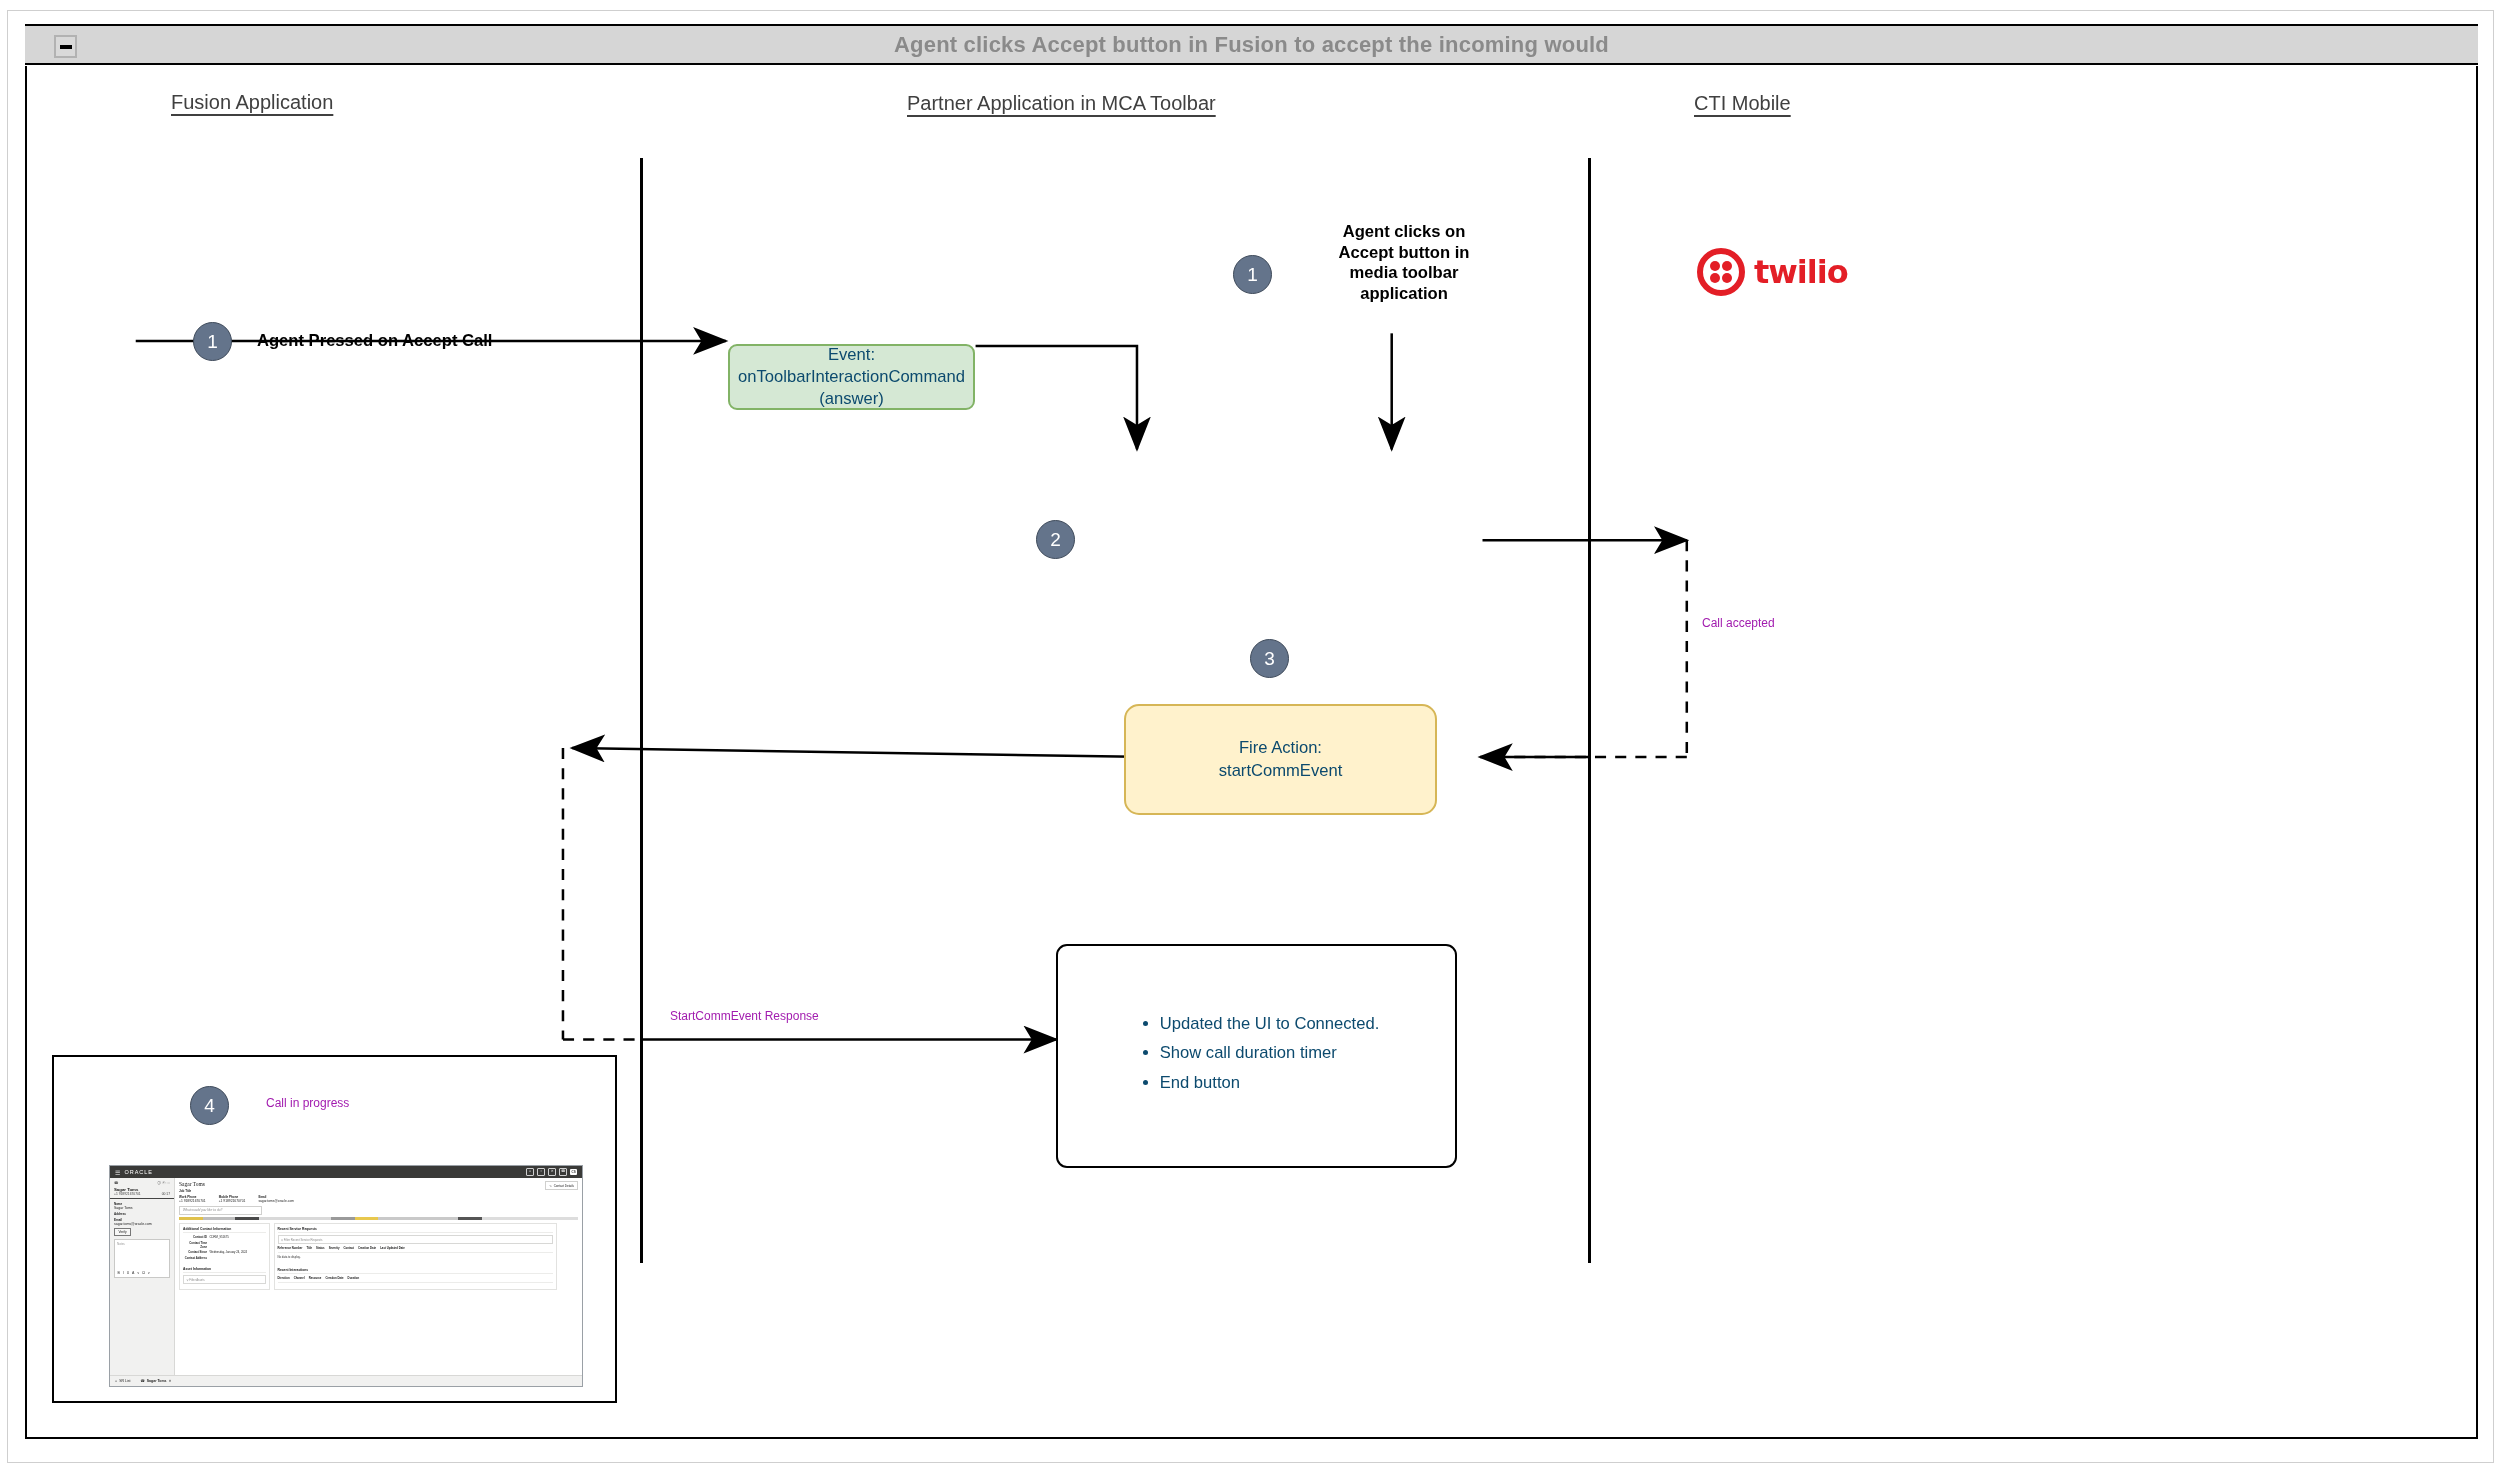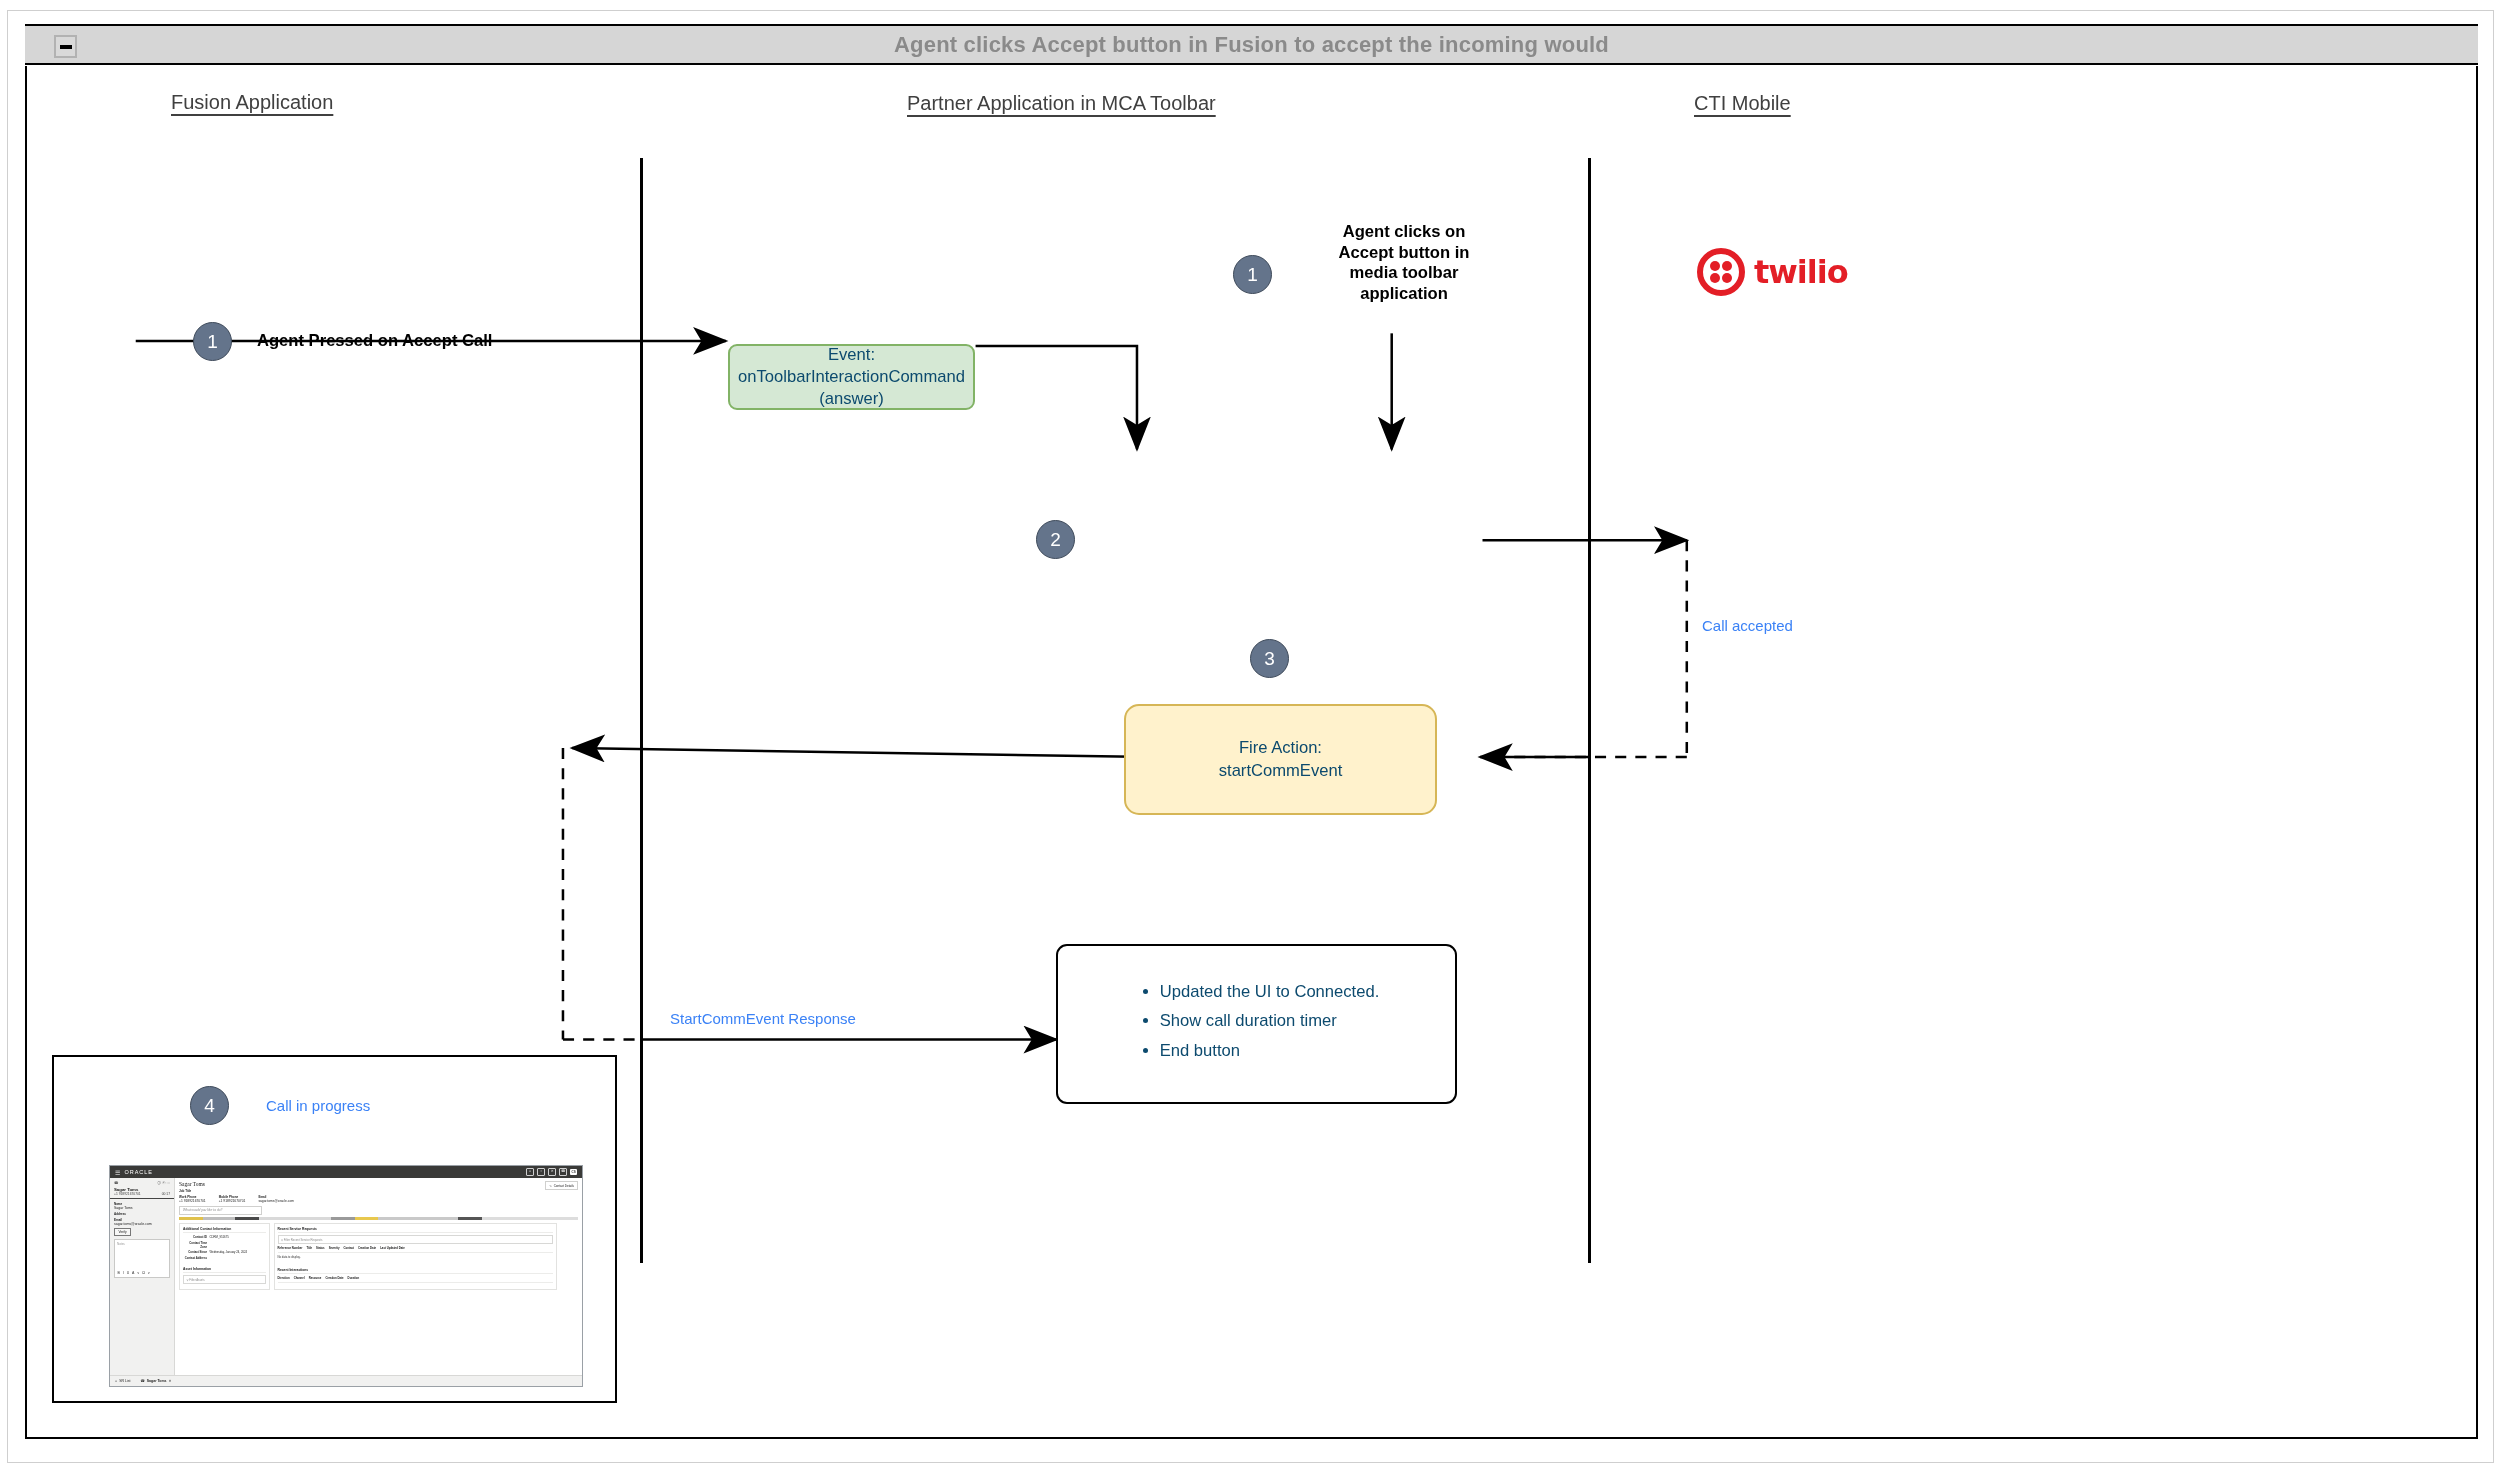--- a/index.html
+++ b/index.html
@@ -36,21 +36,21 @@
              text-underline-offset:4.5px;text-decoration-thickness:2px;white-space:nowrap;}
 
   
   .badge{position:absolute;width:39px;height:39px;border-radius:50%;
          background:#64748b;border:1.5px solid #3f4b5b;color:#fff;
          display:flex;align-items:center;justify-content:center;
          font-size:19px;font-weight:400;box-sizing:border-box;}
 
   
   .lbl-bold{position:absolute;font-size:16.6px;font-weight:bold;color:#000;line-height:1.25;}
-  .lbl{position:absolute;font-size:15px;color:#3b82f6;line-height:1.3;white-space:nowrap;}
+  .lbl{position:absolute;font-size:12px;color:#a21caf;line-height:1.3;white-space:nowrap;}
 
   
   .box{position:absolute;box-sizing:border-box;display:flex;align-items:center;
        justify-content:center;text-align:center;font-size:16.6px;color:#0c4a6e;line-height:1.33;}
   .box-green{background:#d5e8d4;border:2px solid #82b366;border-radius:9px;}
   .box-white{background:#fff;border:2.5px solid #000;border-radius:11px;}
   .box-amber{background:#fff2cc;border:2px solid #d6b656;border-radius:15px;}
 
   .bullets{margin:0;padding:0 0 0 26px;text-align:left;font-size:16.6px;line-height:1.45;}
   .bullets li{margin:0 0 5px 0;}
@@ -203,21 +203,21 @@
     </div>
 
 
     <div class="box box-amber" style="left:1097px;top:638px;width:313px;height:111px;">
       <div>
         <div>Fire Action:</div>
         <div>startCommEvent</div>
       </div>
     </div>
 
-    <div class="box box-white" style="left:1029px;top:878px;width:401px;height:160px;">
+    <div class="box box-white" style="left:1029px;top:878px;width:401px;height:224px;">
       <ul class="bullets">
         <li>Updated the UI to Connected.</li>
         <li>Show call duration timer</li>
         <li>End button</li>
       </ul>
     </div>
 
     <div class="twilio" style="left:1670px;top:182px;">
       <div class="twilio-mark">
         <span class="a"></span>

